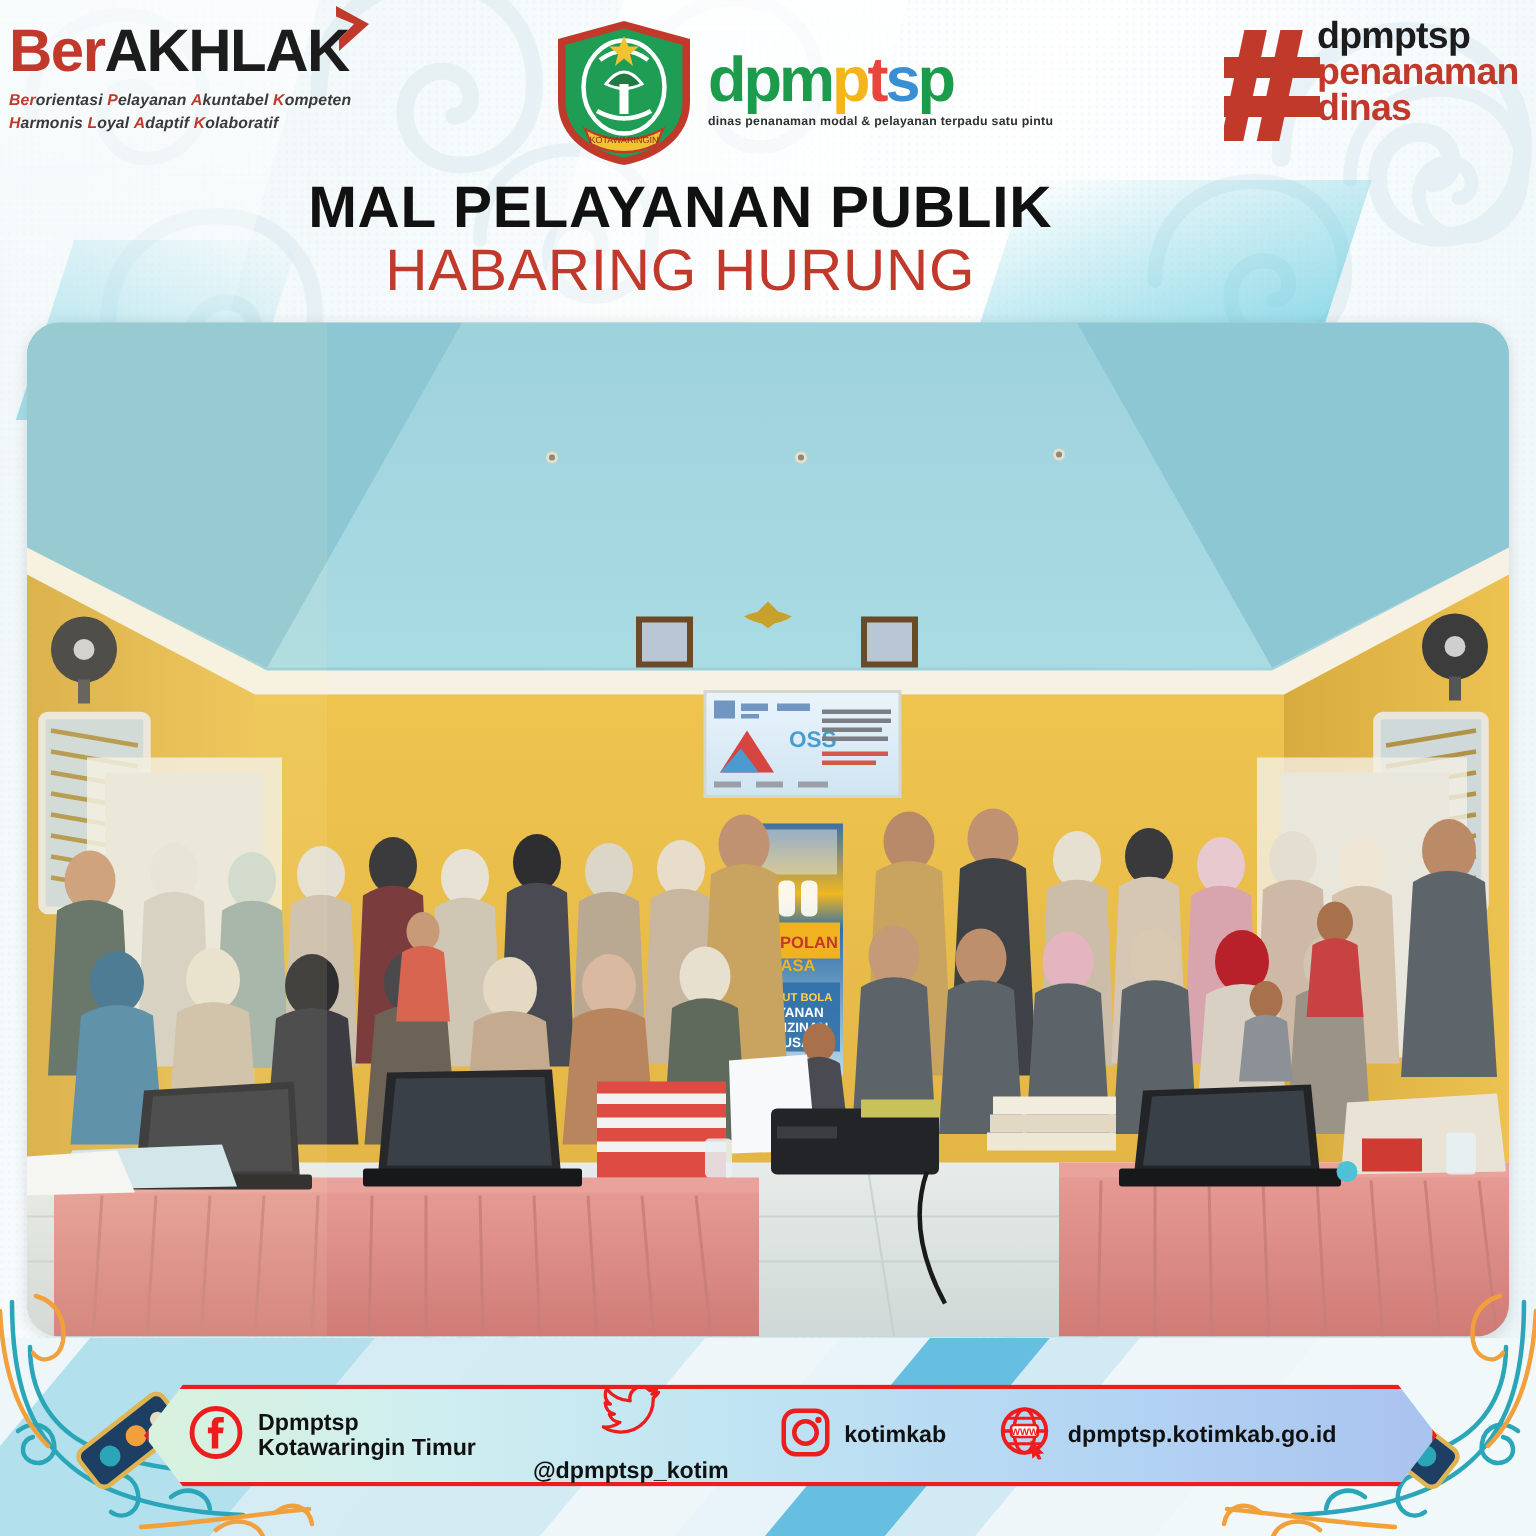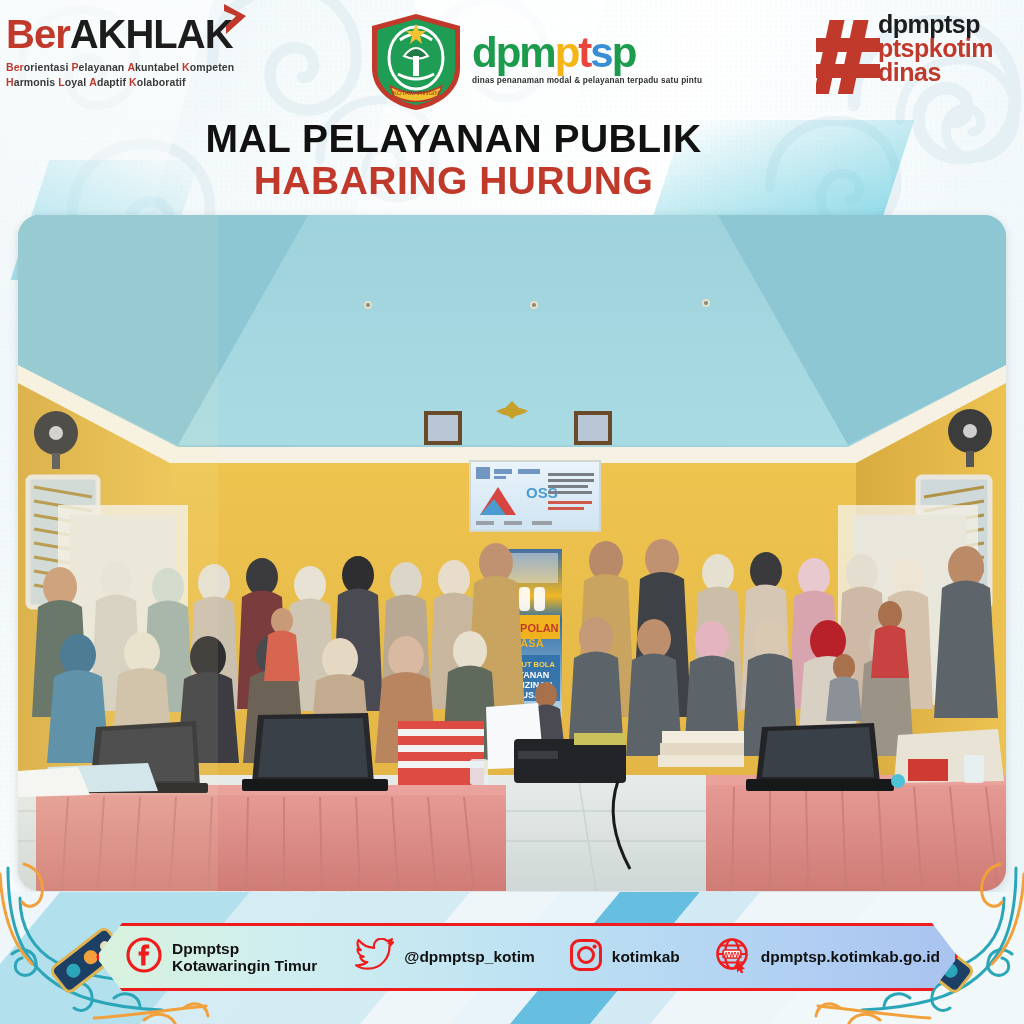--- a/index.html
+++ b/index.html
@@ -19,40 +19,40 @@
   .swirls svg{width:100%;height:100%;display:block;}
   .diag-band{position:absolute;pointer-events:none;}
 
   
   .header{position:absolute;left:0;top:0;width:1024px;height:212px;}
   .berakhlak{position:absolute;left:6px;top:14px;width:250px;}
   .ber-word{font-weight:800;letter-spacing:-1px;line-height:1;font-size:40px;white-space:nowrap;}
   .ber-word .c1{color:#c0392b;}
   .ber-word .c2{color:#1c1c1c;}
   .ber-arrow{position:absolute;right:8px;top:2px;}
-  .ber-sub{margin-top:6px;font-size:10.5px;line-height:1.35;color:#3a3a3a;font-weight:600;letter-spacing:.1px;}
+  .ber-sub{margin-top:6px;font-size:10.5px;line-height:1.35;color:#3a3a3a;font-weight:600;letter-spacing:.1px;font-style:italic;}
   .ber-sub b{color:#c0392b;font-weight:700;}
 
   .centerlogo{position:absolute;left:368px;top:12px;width:300px;height:100px;}
   .shield{position:absolute;left:0;top:0;width:96px;height:100px;}
   .dpm{position:absolute;left:104px;top:22px;}
   .dpm-word{font-size:42px;font-weight:800;line-height:.9;letter-spacing:-2px;white-space:nowrap;}
   .dpm-word span{display:inline-block;}
   .dpm-tag{font-size:8.2px;color:#2f2f2f;letter-spacing:.2px;margin-top:4px;font-weight:600;white-space:nowrap;}
 
   .bangga{position:absolute;right:16px;top:8px;width:192px;height:96px;}
   .bangga-lines{position:absolute;left:62px;top:4px;line-height:.96;}
   .bangga-lines div{font-size:25px;font-weight:800;letter-spacing:-.5px;}
   .bl1{color:#1c1c1c;}
   .bl2{color:#c0392b;}
   .bl3{color:#c0392b;}
 
   .title{position:absolute;left:0;top:118px;width:907px;text-align:center;}
   .title .t1{font-size:39px;font-weight:800;color:#111;letter-spacing:.5px;line-height:1.08;}
-  .title .t2{font-size:39px;font-weight:700;color:#c0392b;letter-spacing:.5px;line-height:1.08;}
+  .title .t2{font-size:39px;font-weight:400;color:#c0392b;letter-spacing:.5px;line-height:1.08;}
 
   
   .photo-wrap{
     position:absolute;left:18px;top:215px;width:988px;height:676px;
     border-radius:22px;overflow:hidden;
     box-shadow:0 2px 10px rgba(0,0,0,.13);
     background:#9fd3dc;
   }
   .photo{position:absolute;inset:0;}
   .photo svg{display:block;width:100%;height:100%;}
@@ -162,21 +162,21 @@
           <g fill="#c0392b">
             <rect x="14" y="2" width="15" height="74" transform="skewX(-12)"></rect>
             <rect x="38" y="2" width="15" height="74" transform="skewX(-12)"></rect>
             <rect x="0" y="20" width="64" height="14"></rect>
             <rect x="0" y="46" width="64" height="14"></rect>
           </g>
         </svg>
       </div>
       <div class="bangga-lines">
         <div class="bl1">dpmptsp</div>
-        <div class="bl2">ptspkotim</div>
+        <div class="bl2">penanaman</div>
         <div class="bl3">dinas</div>
       </div>
     </div>
 
     <div class="title">
       <div class="t1">MAL PELAYANAN PUBLIK</div>
       <div class="t2">HABARING HURUNG</div>
     </div>
   </div>
 
@@ -639,21 +639,21 @@
             <circle cx="19" cy="19" r="16" fill="none" stroke="#ee1c1c" stroke-width="3.2"></circle>
             <path d="M21.6,12.4h2.6V8.6h-3.4c-3,0-4.6,1.9-4.6,4.6v2.4h-2.6v3.9h2.6v10.1h4.3V19.5h3.1l.5-3.9h-3.6v-2C20.5,12.8,20.9,12.4,21.6,12.4z" fill="#ee1c1c"></path>
           </svg>
         </span>
         <span class="ftxt">
           <span>Dpmptsp</span>
           <small>Kotawaringin Timur</small>
         </span>
       </div>
 
-      <div class="fitem" style="margin-left:24px;">
+      <div class="fitem" style="margin-left:24px;flex-direction:column;">
         <span>
           <svg width="40" height="34" viewBox="0 0 40 34">
             <path d="M38,4.2c-1.4,0.6-2.9,1-4.4,1.2c1.6-0.9,2.8-2.4,3.4-4.2c-1.5,0.9-3.1,1.5-4.8,1.9C30.7,1.5,28.7,0.6,26.5,0.6c-4.2,0-7.6,3.4-7.6,7.6c0,0.6,0.1,1.2,0.2,1.7C12.8,9.6,7.2,6.6,3.5,2C2.8,3.1,2.5,4.4,2.5,5.8c0,2.6,1.3,4.9,3.4,6.3c-1.2,0-2.4-0.4-3.4-0.9v0.1c0,3.7,2.6,6.7,6.1,7.4c-0.6,0.2-1.3,0.3-2,0.3c-0.5,0-1,0-1.4-0.1c1,3,3.8,5.2,7.1,5.3c-2.6,2-5.9,3.2-9.4,3.2c-0.6,0-1.2,0-1.8-0.1c3.4,2.2,7.4,3.4,11.7,3.4c14,0,21.7-11.6,21.7-21.7c0-0.3,0-0.7,0-1C35.7,7.1,37,5.8,38,4.2z" fill="none" stroke="#ee1c1c" stroke-width="2.2" stroke-linejoin="round"></path>
           </svg>
         </span>
         <span class="ftxt">@dpmptsp_kotim</span>
       </div>
 
       <div class="fitem" style="margin-left:20px;">
         <span>

